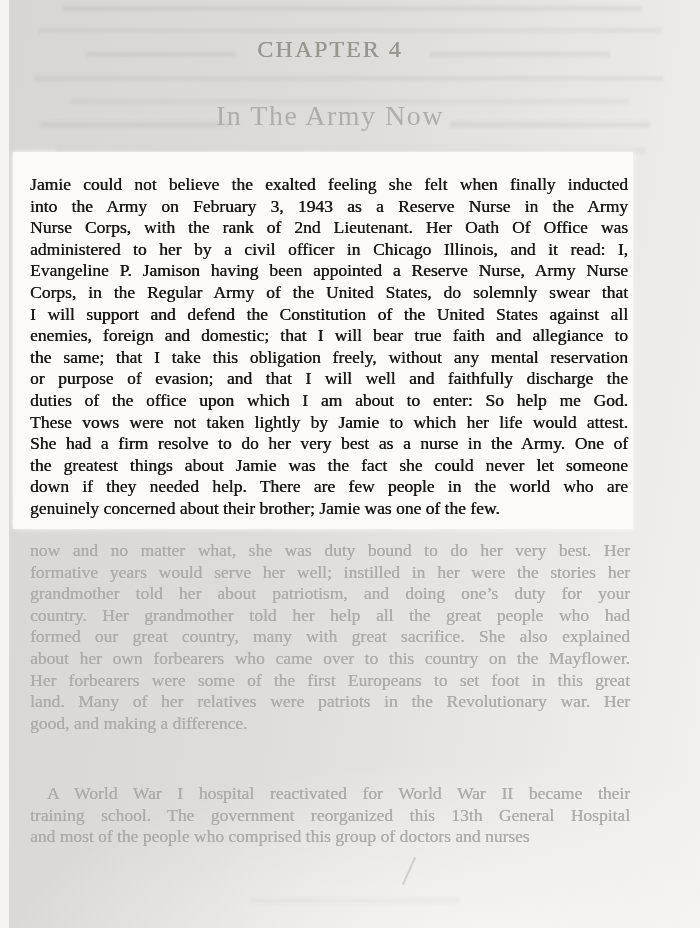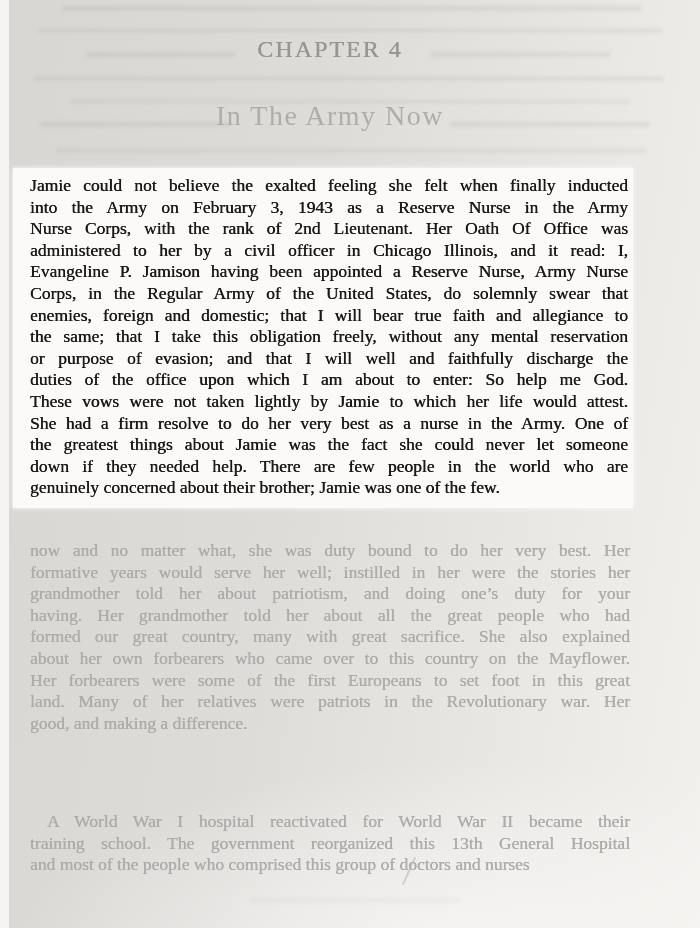--- a/index.html
+++ b/index.html
@@ -42,27 +42,27 @@
     position:absolute;left:30px;width:600px;
     font-size:17.5px;line-height:21.6px;
     color:var(--ink);
     text-shadow:0.35px 0 0 currentColor;
   }
   .para .line{text-align:justify;text-align-last:justify;}
   .para .line.last{text-align-last:left;font-family:Liberation Serif, serif;}
   .para .line.indent{text-indent:17px;}
   .highlight-block{
     left:13px;width:598px;
-    padding:7px 5px 9px 17px;
-    top:168px;
+    padding:22px 5px 9px 17px;
+    top:152px;
     background:var(--highlight-bg);
     box-shadow:0 0 5px rgba(252,252,250,0.9);
   }
   .para-2{top:540px;color:var(--faded-ink);text-shadow:0.25px 0 0 currentColor;}
-  .para-3{top:783px;color:var(--faded-ink);text-shadow:0.25px 0 0 currentColor;margin-top:28px;}
+  .para-3{top:783px;color:var(--faded-ink);text-shadow:0.25px 0 0 currentColor;}
   .page-number{
     position:absolute;top:871px;left:17px;width:600px;
     text-align:center;font-size:14px;letter-spacing:1px;
     color:var(--pagenum-ink);
   }
   .ghost{
     position:absolute;height:9px;border-radius:4px;
     background:linear-gradient(to bottom, rgba(145,143,138,0) 0%, rgba(145,143,138,0.16) 50%, rgba(145,143,138,0) 100%);
     filter:blur(1.6px);
     pointer-events:none;
@@ -107,36 +107,37 @@
 
   <div class="section-title">In The Army Now</div>
 
   <div class="para highlight-block">
       <div class="line">Jamie could not believe the exalted feeling she felt when finally inducted</div>
       <div class="line">into the Army on February 3, 1943 as a Reserve Nurse in the Army</div>
       <div class="line">Nurse Corps, with the rank of 2nd Lieutenant. Her Oath Of Office was</div>
       <div class="line">administered to her by a civil officer in Chicago Illinois, and it read: I,</div>
       <div class="line">Evangeline P. Jamison having been appointed a Reserve Nurse, Army Nurse</div>
       <div class="line">Corps, in the Regular Army of the United States, do solemnly swear that</div>
+      <div class="line">I will support and defend the Constitution of the United States against all</div>
       <div class="line">enemies, foreign and domestic; that I will bear true faith and allegiance to</div>
       <div class="line">the same; that I take this obligation freely, without any mental reservation</div>
       <div class="line">or purpose of evasion; and that I will well and faithfully discharge the</div>
       <div class="line">duties of the office upon which I am about to enter: So help me God.</div>
       <div class="line">These vows were not taken lightly by Jamie to which her life would attest.</div>
       <div class="line">She had a firm resolve to do her very best as a nurse in the Army. One of</div>
       <div class="line">the greatest things about Jamie was the fact she could never let someone</div>
       <div class="line">down if they needed help. There are few people in the world who are</div>
       <div class="line last">genuinely concerned about their brother; Jamie was one of the few.</div>
     </div>
 
   <div class="para para-2">
       <div class="line">now and no matter what, she was duty bound to do her very best. Her</div>
       <div class="line">formative years would serve her well; instilled in her were the stories her</div>
       <div class="line">grandmother told her about patriotism, and doing one’s duty for your</div>
-      <div class="line">having. Her grandmother told her about all the great people who had</div>
+      <div class="line">country. Her grandmother told her help all the great people who had</div>
       <div class="line">formed our great country, many with great sacrifice. She also explained</div>
       <div class="line">about her own forbearers who came over to this country on the Mayflower.</div>
       <div class="line">Her forbearers were some of the first Europeans to set foot in this great</div>
       <div class="line">land. Many of her relatives were patriots in the Revolutionary war. Her</div>
       <div class="line last">good, and making a difference.</div>
     </div>
 
   <div class="para para-3">
       <div class="line indent">A World War I hospital reactivated for World War II became their</div>
       <div class="line">training school. The government reorganized this 13th General Hospital</div>

